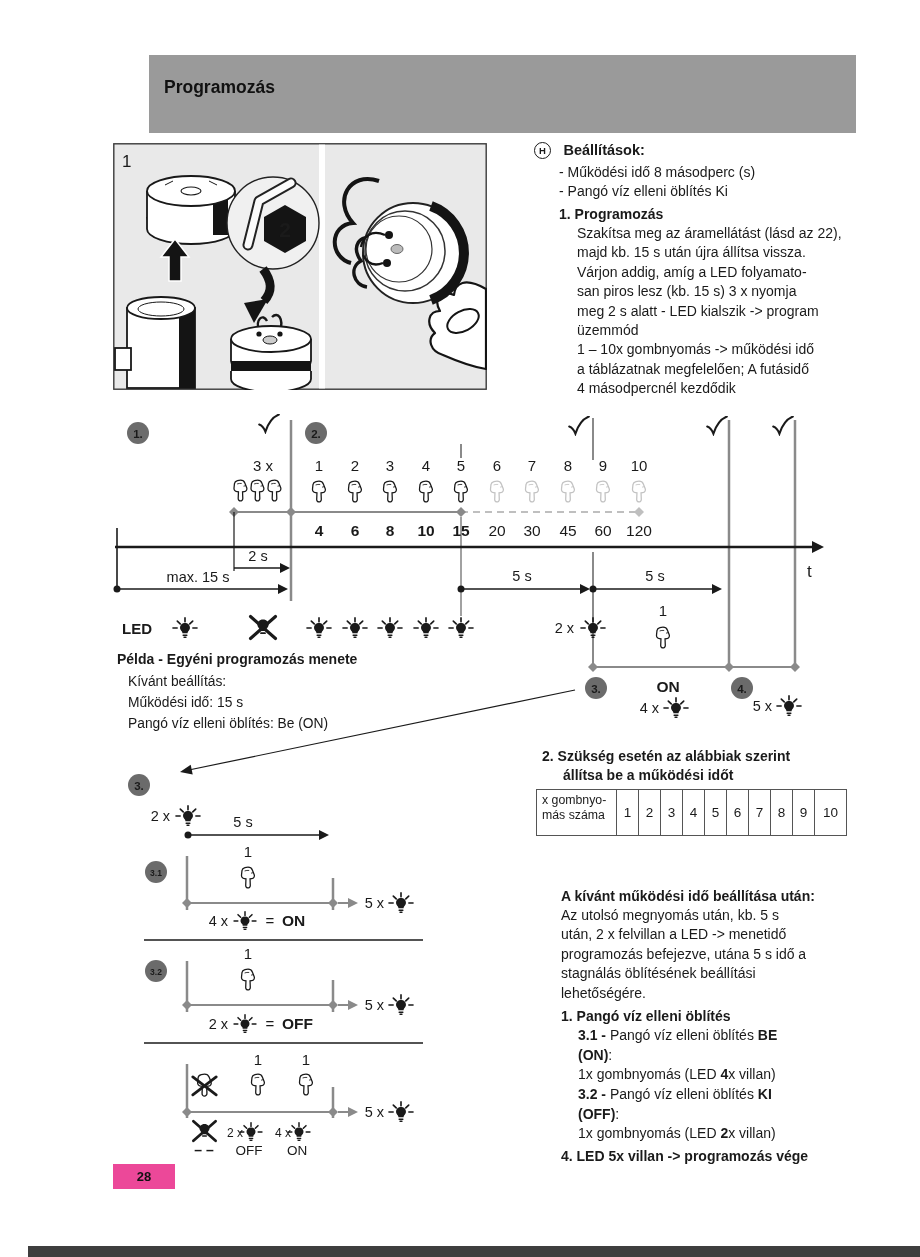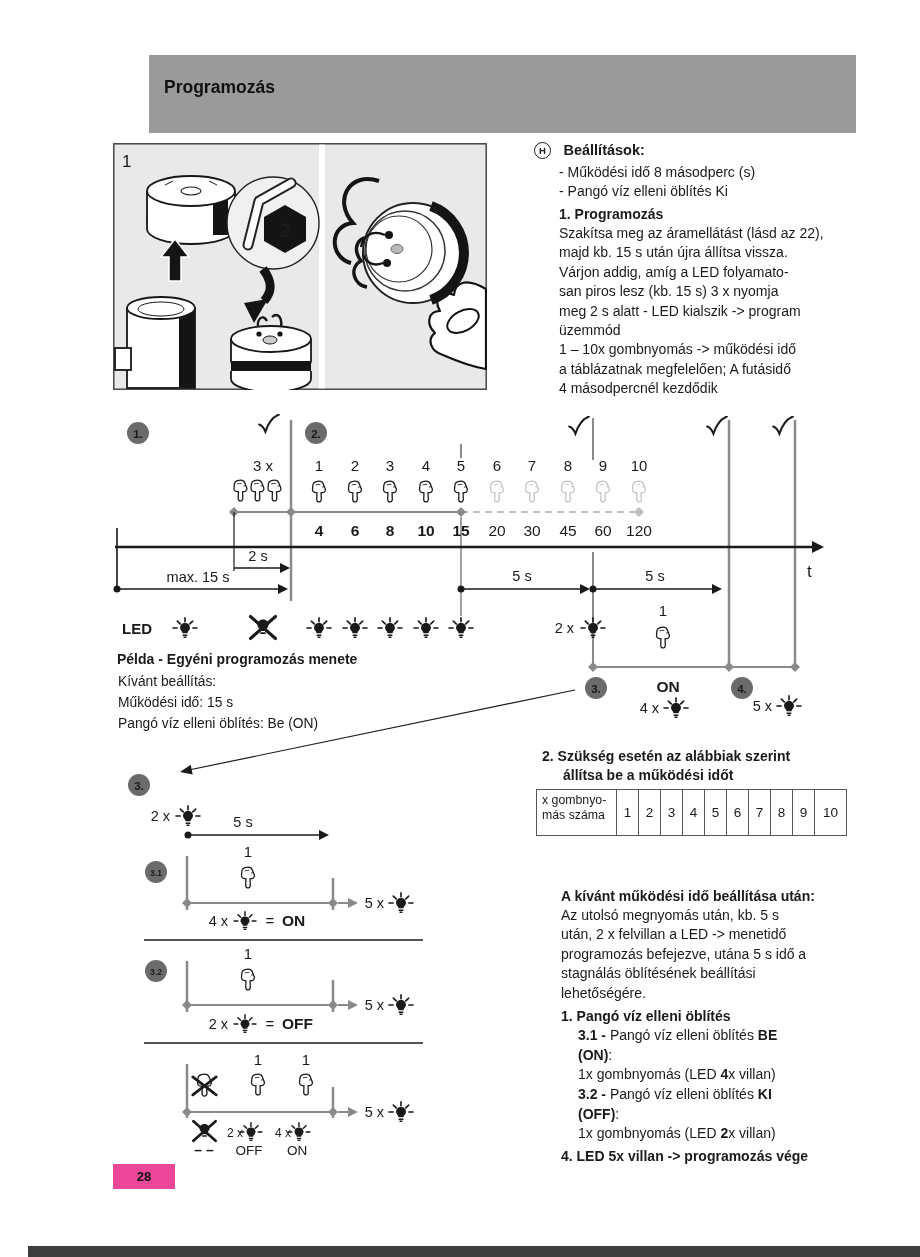--- a/index.html
+++ b/index.html
@@ -140,21 +140,21 @@
     </g>
   </svg>
 
   <div class="abs" style="left:534px;top:141px">
     <span class="badge-h">H</span>
     <span class="rc-h" style="margin-left:8px;font-size:14.5px">Beállítások:</span>
   </div>
   <div class="abs pre rc" style="left:559px;top:163px">- Működési idő 8 másodperc (s)
 - Pangó víz elleni öblítés Ki</div>
   <div class="abs rc-h" style="left:559px;top:206px">1. Programozás</div>
-  <div class="abs pre rc" style="left:559px;top:224px">Szakítsa meg az áramellátást (lásd az 22),
+  <div class="abs pre rc" style="left:577px;top:224px">Szakítsa meg az áramellátást (lásd az 22),
 majd kb. 15 s után újra állítsa vissza.
 Várjon addig, amíg a LED folyamato-
 san piros lesz (kb. 15 s) 3 x nyomja
 meg 2 s alatt - LED kialszik -&gt; program
 üzemmód
 1 – 10x gombnyomás -&gt; működési idő
 a táblázatnak megfelelően; A futásidő
 4 másodpercnél kezdődik</div>
 
   <svg class="abs" style="left:110px;top:400px" width="714" height="390">
@@ -313,21 +313,21 @@
       <use href="#bulb" x="666" y="295" width="26" height="22" class="ink"></use>
     </g>
 
     <g>
       <line x1="465" y1="290" x2="74" y2="371" stroke="#1a1a1a" stroke-width="1.2"></line>
       <polygon points="70,372 80.7,364.7 82.7,374.5" fill="#1a1a1a"></polygon>
     </g>
   </svg>
 
   <div class="abs rc-h" style="left:117px;top:651px">Példa - Egyéni programozás menete</div>
-  <div class="abs pre" style="left:118px;top:672px;font-size:13.8px;line-height:20.8px">Kívánt beállítás:
+  <div class="abs pre" style="left:128px;top:672px;font-size:13.8px;line-height:20.8px">Kívánt beállítás:
 Működési idő: 15 s
 Pangó víz elleni öblítés: Be (ON)</div>
 
   <svg class="abs" style="left:110px;top:750px" width="342" height="414">
 
     <g>
       <circle cx="29" cy="35" r="11" fill="#6b6b6b"></circle>
       <text x="29" y="39.5" font-size="11.5" font-weight="700" fill="#ffffff" text-anchor="middle">3.</text>
     </g>
     <g>

